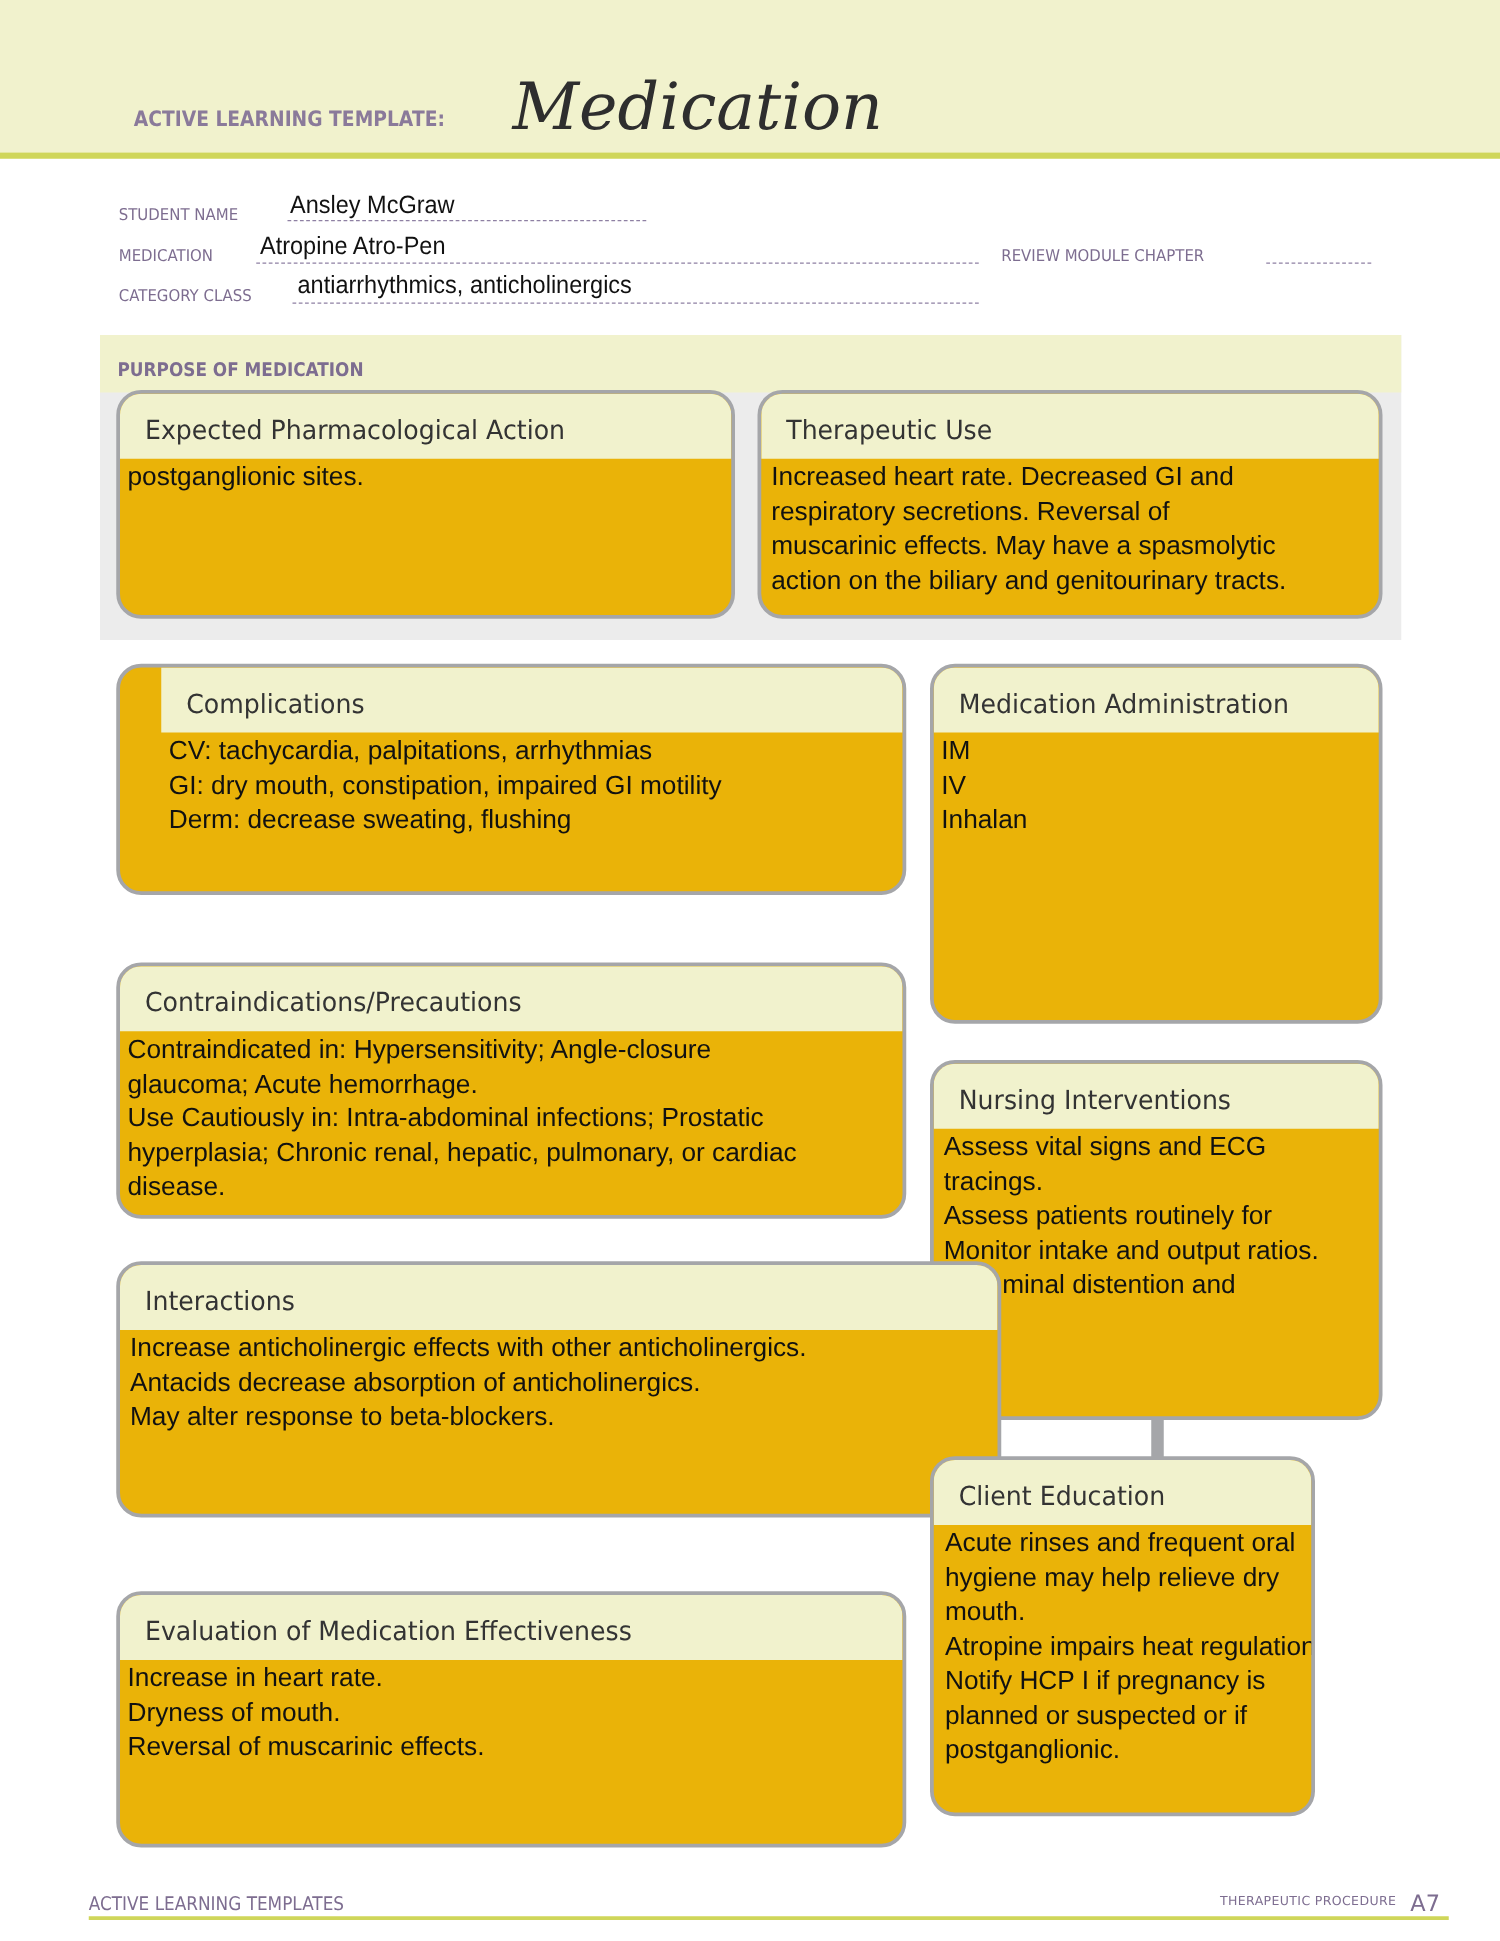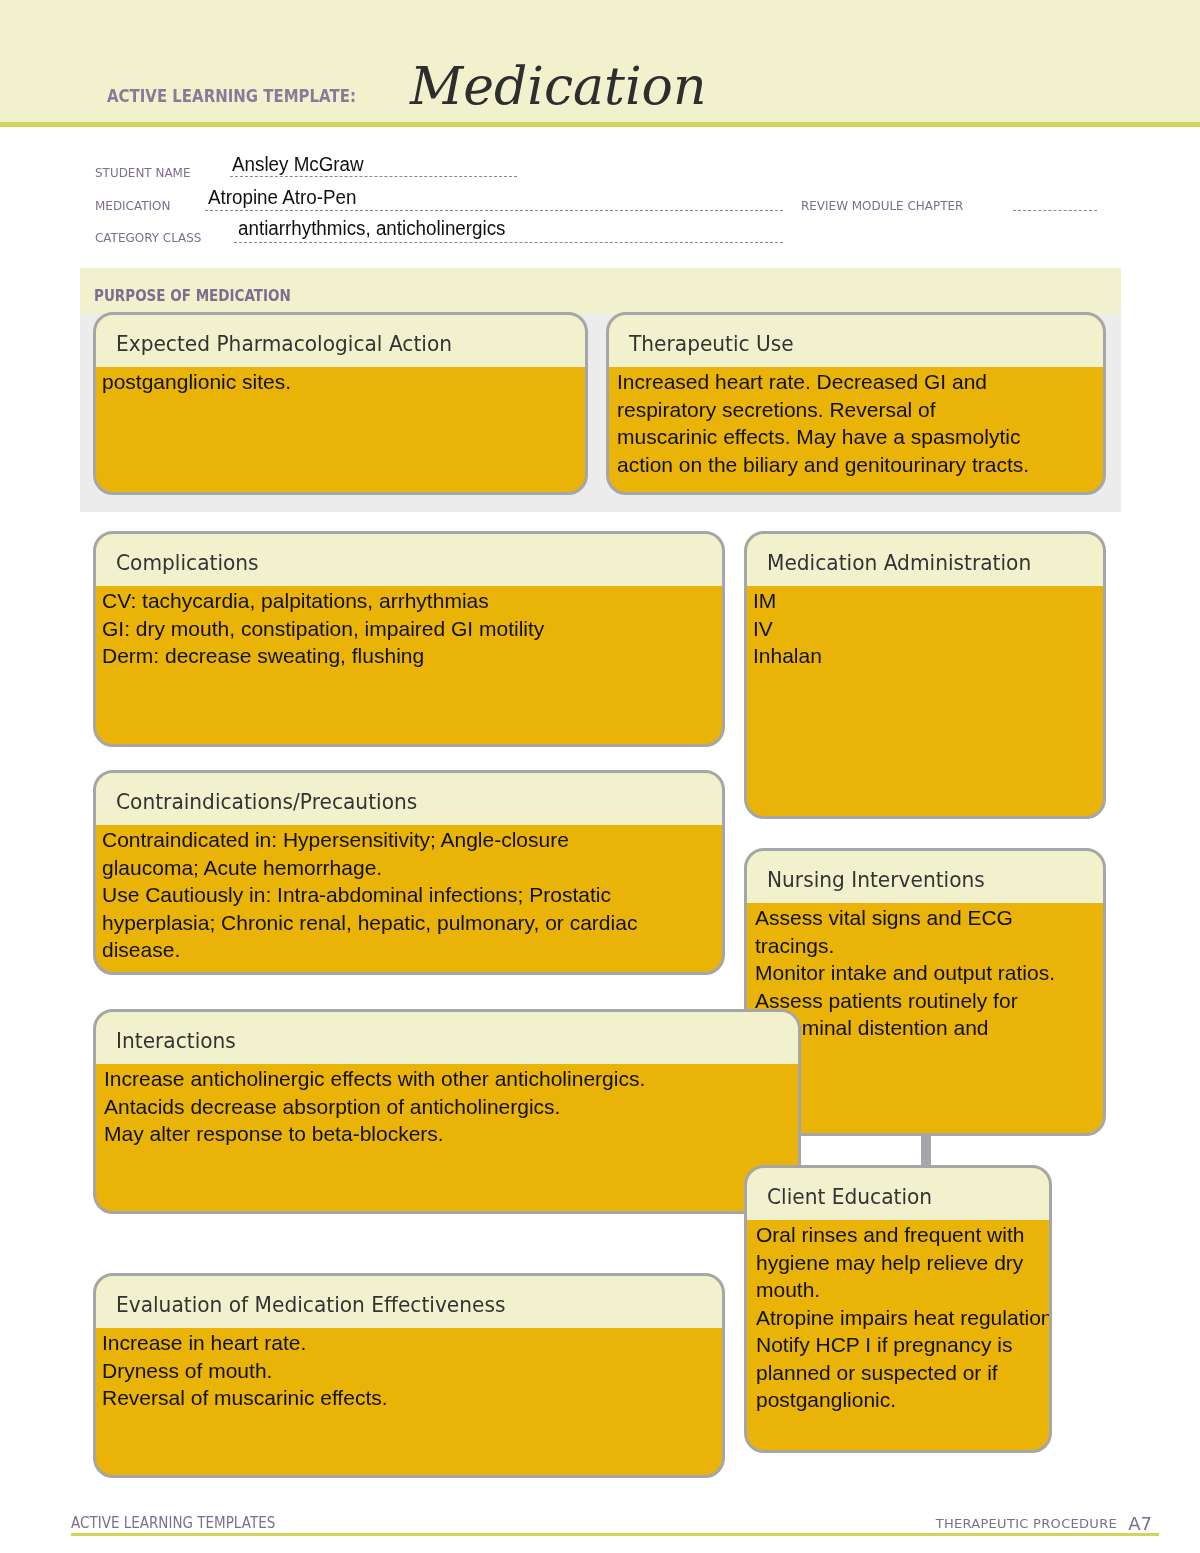--- a/index.html
+++ b/index.html
@@ -21,21 +21,21 @@
 
   .box { position: absolute; background: #eab308; border: 3px solid #a5a6a9; border-radius: 20px; overflow: hidden; }
   .box-head { height: 52px; background: #f1f2cd; padding: 17px 0 0 20px; font-family: "DejaVu Sans", sans-serif; font-size: 21px; color: #333; white-space: nowrap; transform-origin: left; }
   .box-head span { display: inline-block; transform: scaleX(0.96); transform-origin: left; }
   .box-body { padding: 1px 0 0 6px; font-family: "Liberation Sans", sans-serif; font-size: 21px; line-height: 27.5px; color: #111; }
   .box-body div { white-space: nowrap; }
 
   .connector { position: absolute; left: 921px; top: 1134px; width: 10px; height: 32px; background: #a5a6a9; }
 
   .footer-left { position: absolute; left: 71px; top: 1514px; font-family: "DejaVu Sans", sans-serif; font-size: 15px; color: #7d6d90; transform: scaleX(0.9); transform-origin: left; }
-  .footer-right { position: absolute; right: 48px; top: 1516px; font-family: "DejaVu Sans", sans-serif; font-size: 13px; color: #7d6d90; letter-spacing: 0.3px; }
+  .footer-right { position: absolute; right: 48px; top: 1516px; font-family: "DejaVu Sans", sans-serif; font-size: 10px; color: #7d6d90; letter-spacing: 0.3px; }
   .footer-page { position: absolute; right: 48px; top: 1513px; font-family: "DejaVu Sans", sans-serif; font-size: 18px; color: #7d6d90; }
   .footer-rule { position: absolute; left: 71px; top: 1533px; width: 1088px; height: 3px; background: #cfd65a; }
 </style>
 </head>
 <body>
 
 <div class="topband"></div>
 <div class="topband-rule"></div>
 <div class="header-label">ACTIVE LEARNING TEMPLATE:</div>
 <div class="header-title">Medication</div>
@@ -70,21 +70,21 @@
 <div class="box" style="left:606px; top:312px; width:500px; height:183px;">
   <div class="box-head"><span>Therapeutic Use</span></div>
   <div class="box-body" style="padding-left:8px;">
     <div>Increased heart rate. Decreased GI and</div>
     <div>respiratory secretions. Reversal of</div>
     <div>muscarinic effects. May have a spasmolytic</div>
     <div>action on the biliary and genitourinary tracts.</div>
   </div>
 </div>
 
-<div class="box" style="left:93px; top:531px; width:632px; height:216px;">
+<div class="box" style="left:93px; top:531px; width:632px; height:185px;padding-left:33px;">
   <div class="box-head"><span>Complications</span></div>
   <div class="box-body">
     <div>CV: tachycardia, palpitations, arrhythmias</div>
     <div>GI: dry mouth, constipation, impaired GI motility</div>
     <div>Derm: decrease sweating, flushing</div>
   </div>
 </div>
 
 <div class="box" style="left:744px; top:531px; width:362px; height:288px;">
   <div class="box-head"><span>Medication Administration</span></div>
@@ -104,41 +104,41 @@
     <div>hyperplasia; Chronic renal, hepatic, pulmonary, or cardiac</div>
     <div>disease.</div>
   </div>
 </div>
 
 <div class="box" style="left:744px; top:848px; width:362px; height:288px;">
   <div class="box-head"><span>Nursing Interventions</span></div>
   <div class="box-body" style="padding-left:8px;">
     <div>Assess vital signs and ECG</div>
     <div>tracings.</div>
+    <div>Assess patients routinely for</div>
     <div>Monitor intake and output ratios.</div>
-    <div>Assess patients routinely for</div>
     <div>abdominal distention and</div>
   </div>
 </div>
 
 <div class="connector"></div>
 
 <div class="box" style="left:93px; top:1009px; width:708px; height:205px;">
   <div class="box-head"><span>Interactions</span></div>
   <div class="box-body" style="padding-left:8px;">
     <div>Increase anticholinergic effects with other anticholinergics.</div>
     <div>Antacids decrease absorption of anticholinergics.</div>
     <div>May alter response to  beta-blockers.</div>
   </div>
 </div>
 
 <div class="box" style="left:744px; top:1165px; width:308px; height:288px;">
   <div class="box-head"><span>Client Education</span></div>
   <div class="box-body" style="padding-left:9px;">
-    <div>Oral rinses and frequent with</div>
+    <div>Acute rinses and frequent oral</div>
     <div>hygiene may help relieve dry</div>
     <div>mouth.</div>
     <div>Atropine impairs heat regulation.</div>
     <div>Notify HCP I if pregnancy is</div>
     <div>planned or suspected or if</div>
     <div>postganglionic.</div>
   </div>
 </div>
 
 <div class="box" style="left:93px; top:1248px; width:632px; height:205px;margin-top:25px;">

